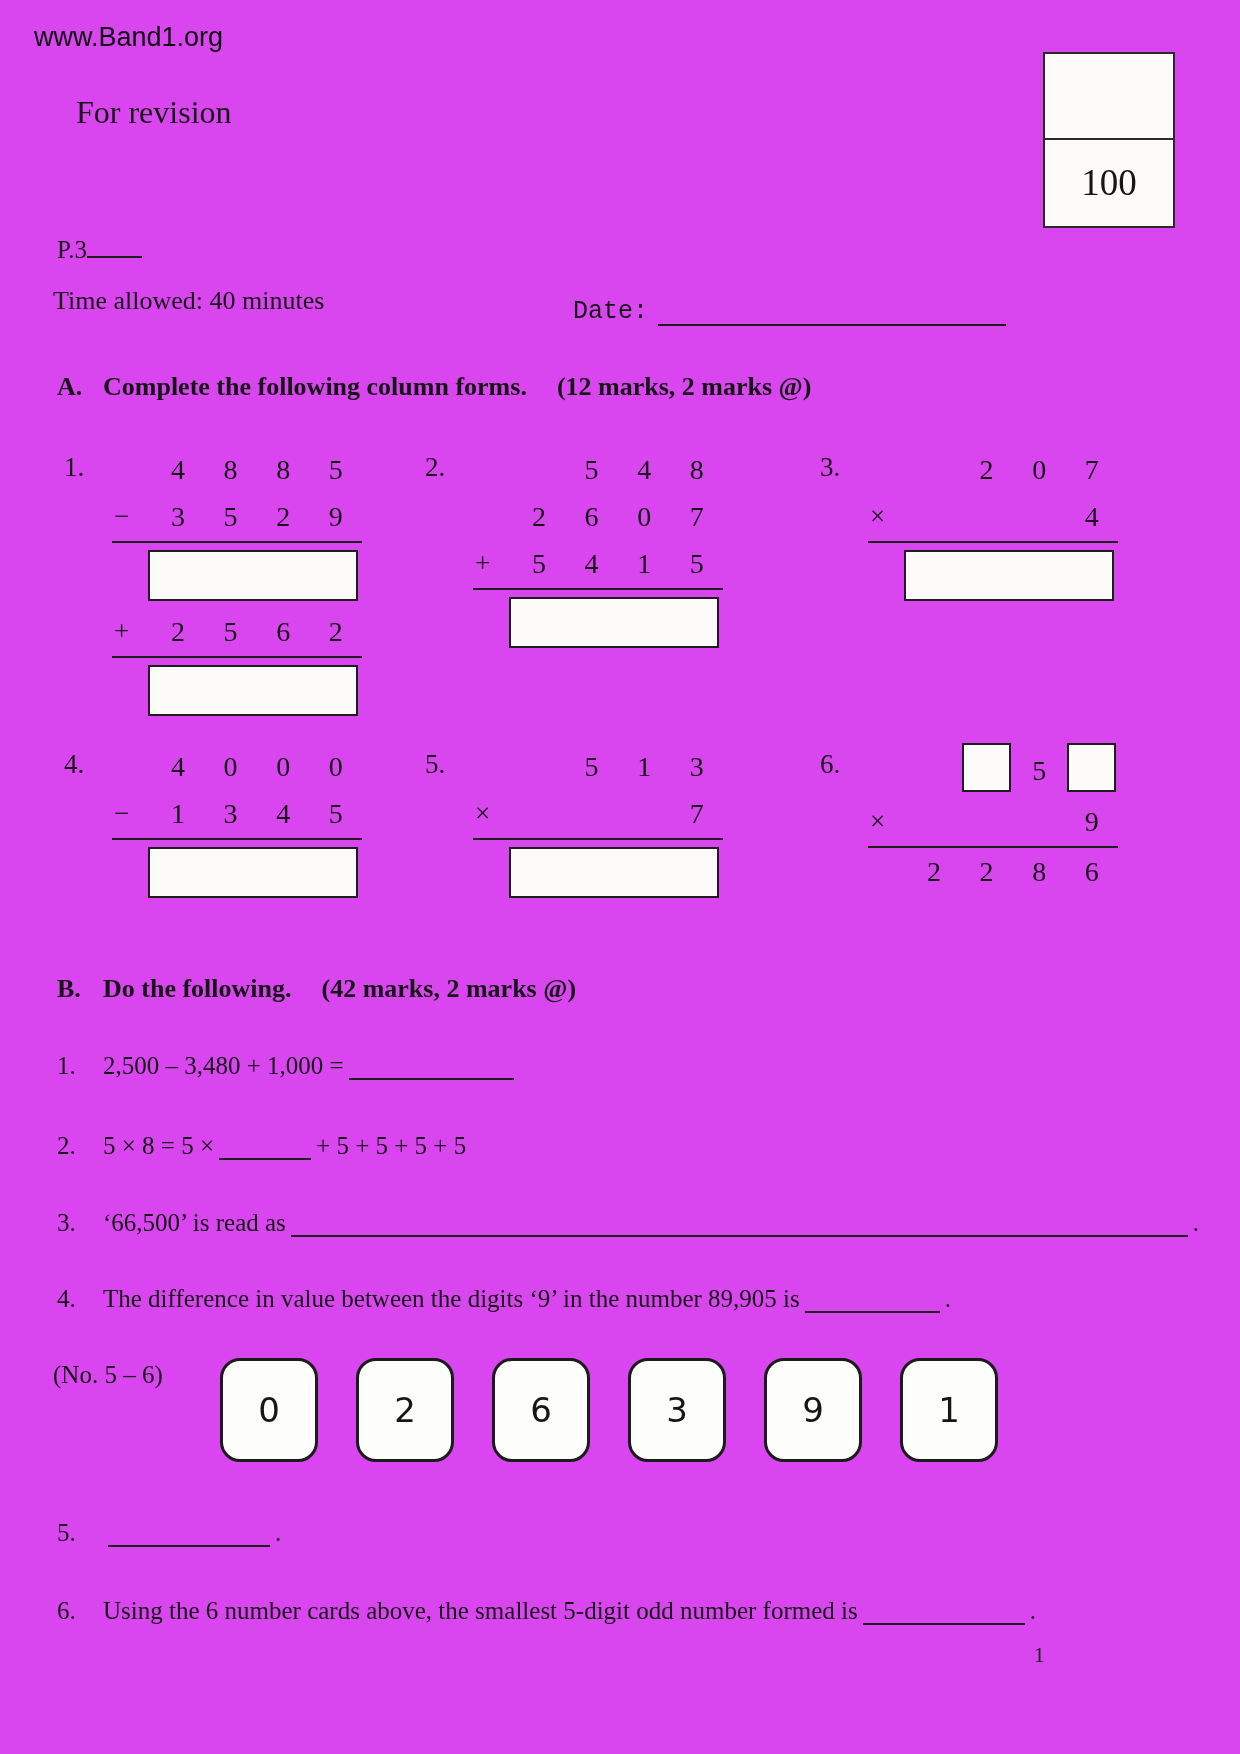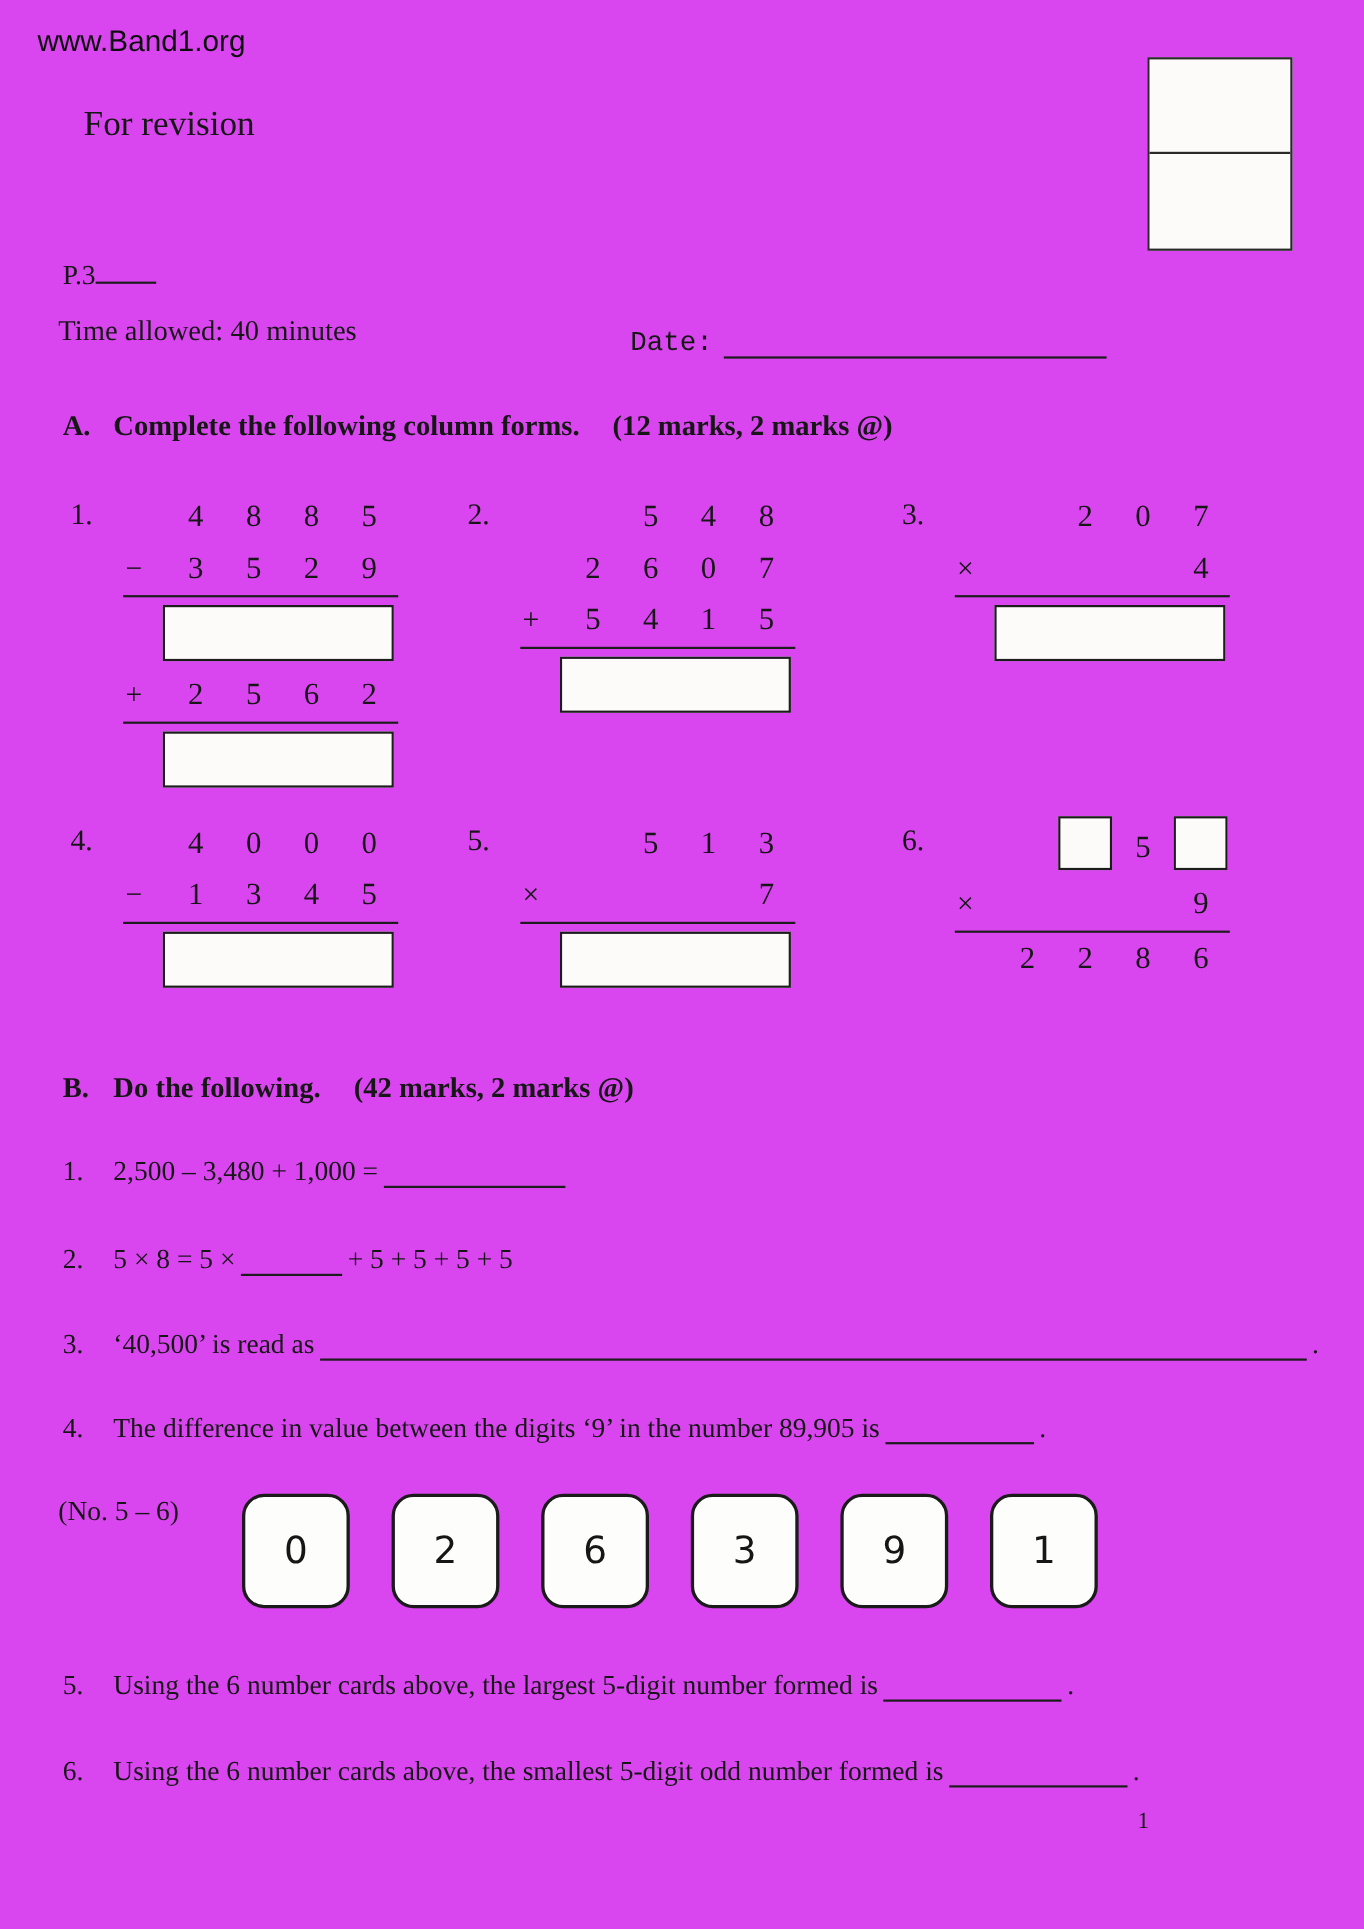--- a/index.html
+++ b/index.html
@@ -63,20 +63,21 @@
 <body>
 
 <div class="page">
 
   <div class="abs watermark">www.Band1.org</div>
   <div class="abs revision">For revision</div>
 
 
   <div class="abs score-box">
     <div class="score-top"></div>
+    <div class="score-bottom">100</div>
   </div>
 
   <div class="abs class-row">
     <span>P.3</span><span class="inline-blank" style="width:55px"></span>
   </div>
 
 
   <div class="abs time-row">Time allowed: 40 minutes</div>
 
   <div class="abs date-row">
@@ -242,33 +243,32 @@
         <span class="bq-blank" style="width: 165px;"></span>
       </div>
       <div class="abs bq" style="top: 1128px;">
         <span class="bq-no">2.</span>
         <span class="bq-text">5 × 8 = 5 ×</span>
         <span class="bq-blank" style="width: 92px;"></span>
         <span class="bq-text">+ 5 + 5 + 5 + 5</span>
       </div>
       <div class="abs bq" style="top: 1205px;">
         <span class="bq-no">3.</span>
-        <span class="bq-text">‘40,500’ is read as</span>
+        <span class="bq-text">‘66,500’ is read as</span>
         <span class="bq-blank grow"></span>
         <span class="bq-text">.</span>
       </div>
       <div class="abs bq" style="top: 1281px;">
         <span class="bq-no">4.</span>
         <span class="bq-text">The difference in value between the digits ‘9’ in the number 89,905 is</span>
         <span class="bq-blank" style="width: 135px;"></span>
         <span class="bq-text">.</span>
       </div>
       <div class="abs bq" style="top: 1515px;">
         <span class="bq-no">5.</span>
-        <span class="bq-text">Using the 6 number cards above, the largest 5-digit number formed is</span>
         <span class="bq-blank" style="width: 162px;"></span>
         <span class="bq-text">.</span>
       </div>
       <div class="abs bq" style="top: 1593px;">
         <span class="bq-no">6.</span>
         <span class="bq-text">Using the 6 number cards above, the smallest 5-digit odd number formed is</span>
         <span class="bq-blank" style="width: 162px;"></span>
         <span class="bq-text">.</span>
       </div>
     </div>

